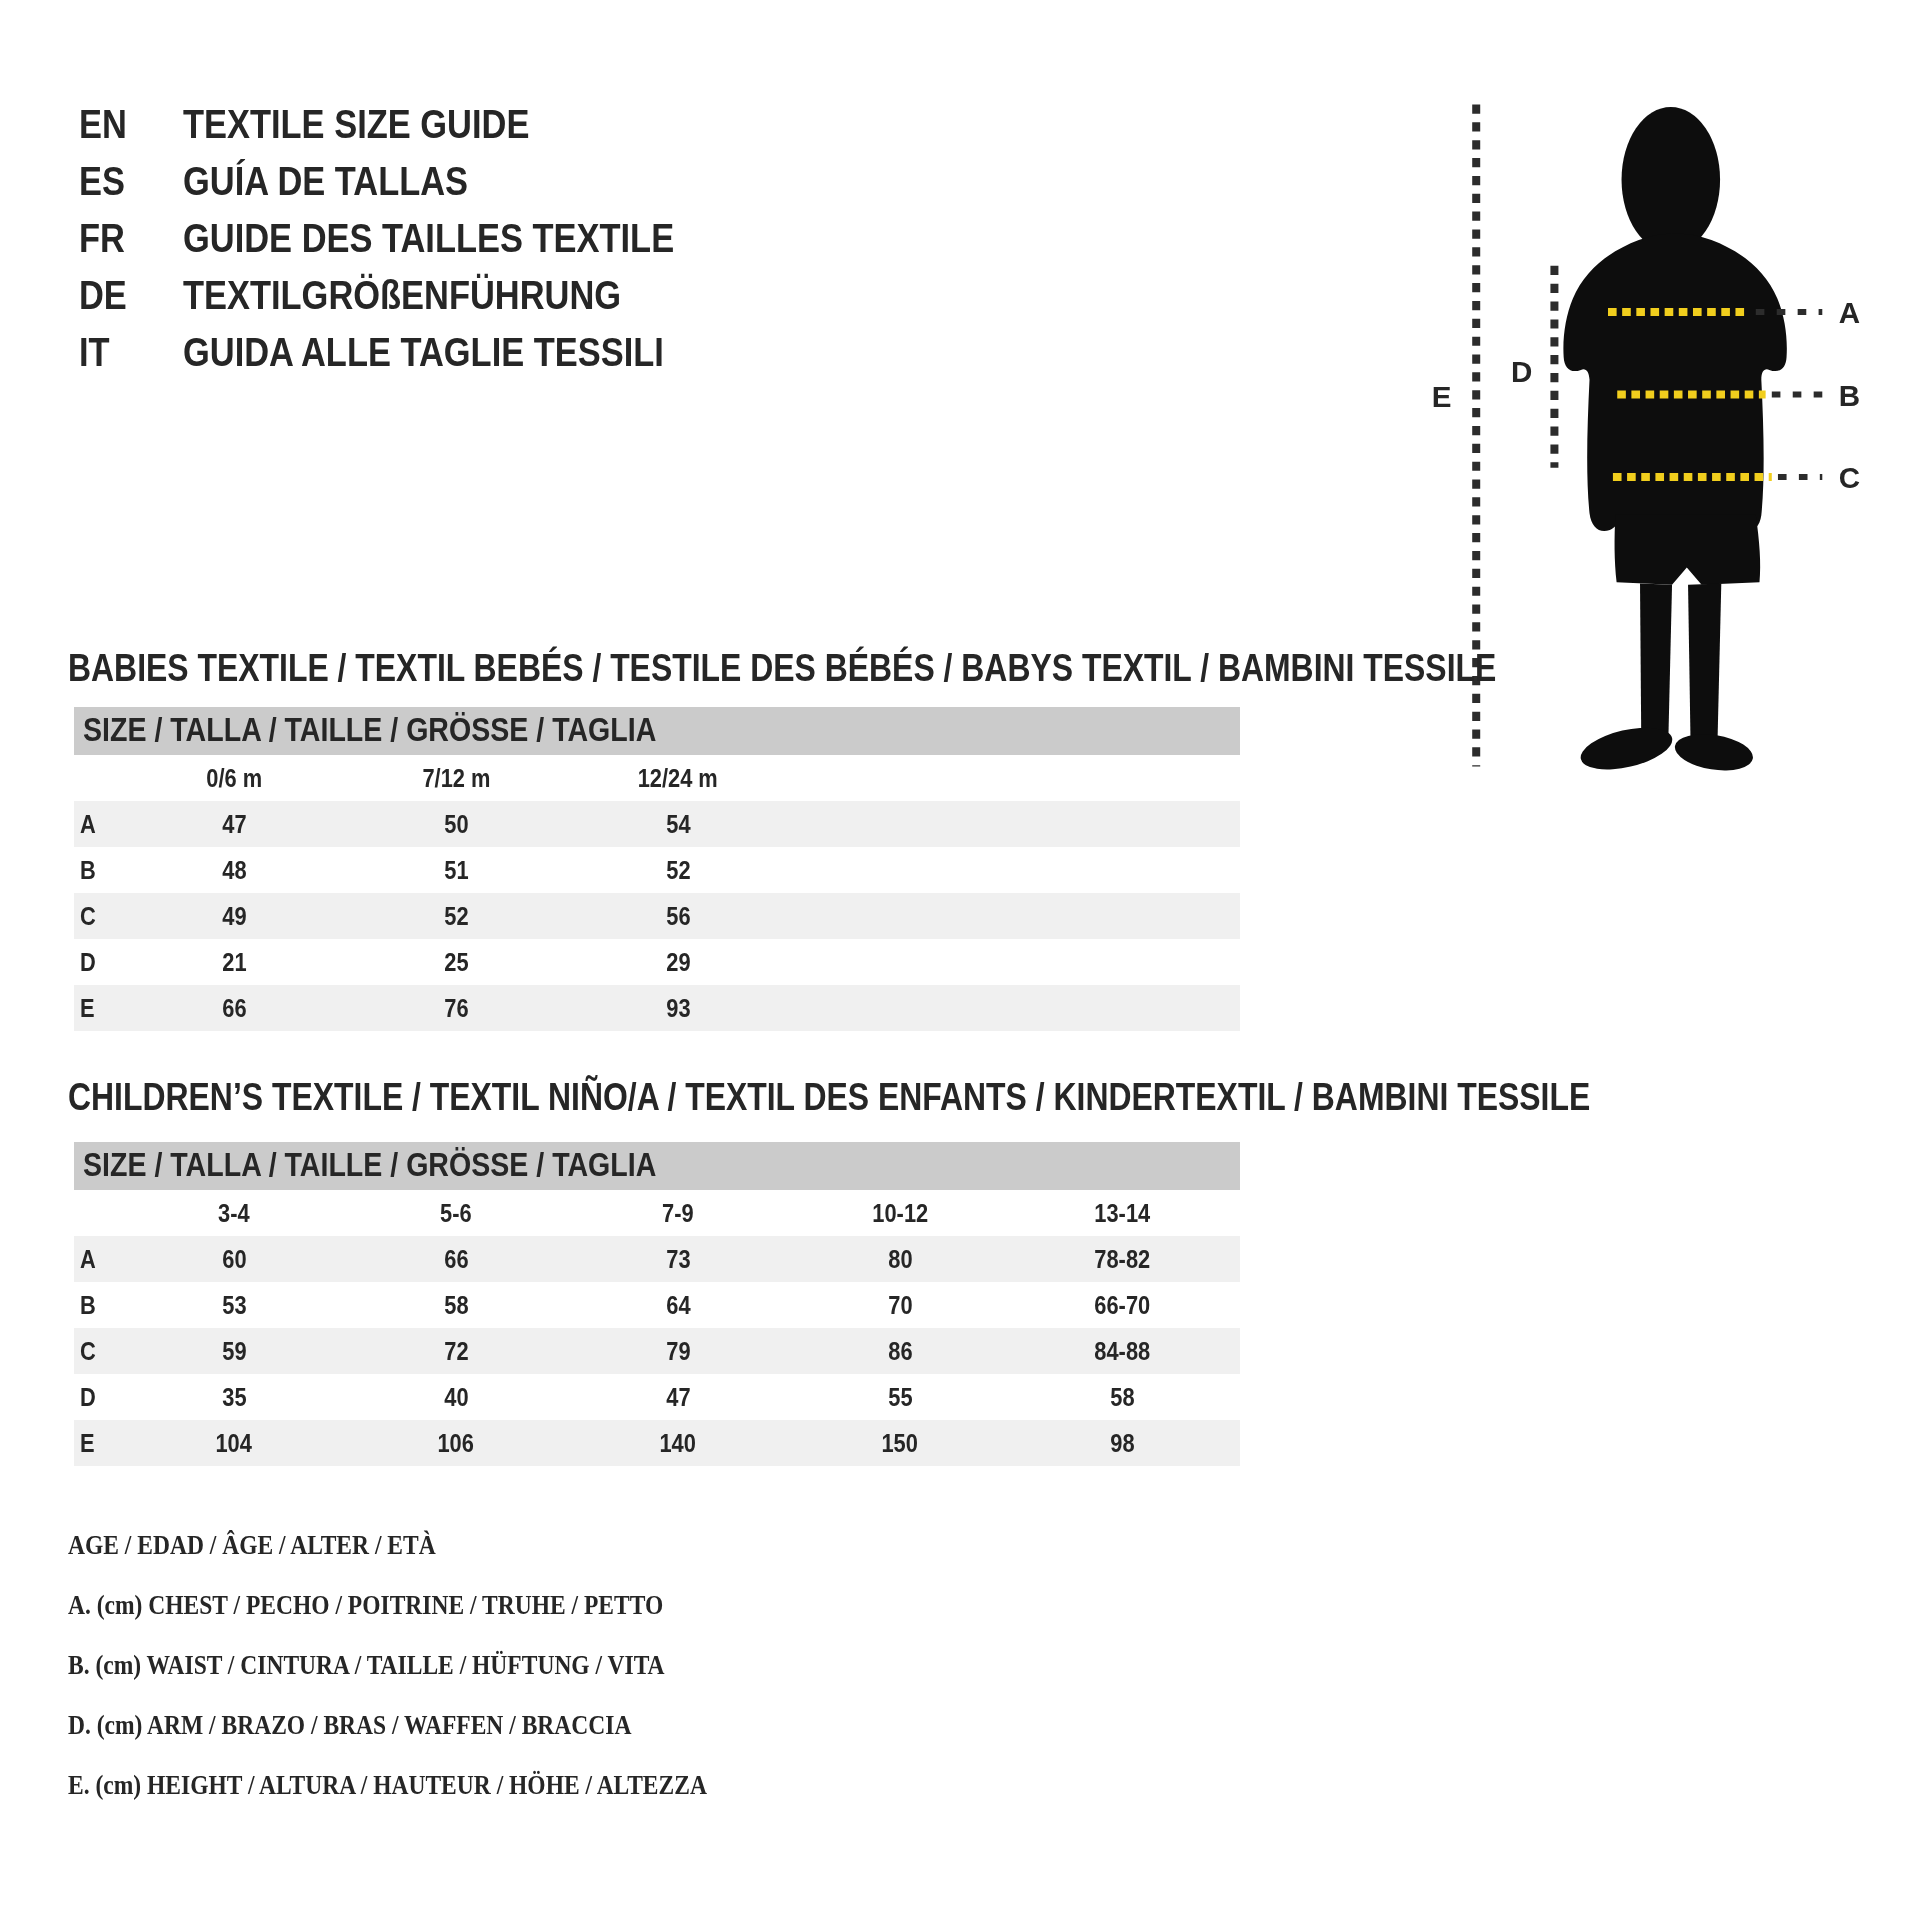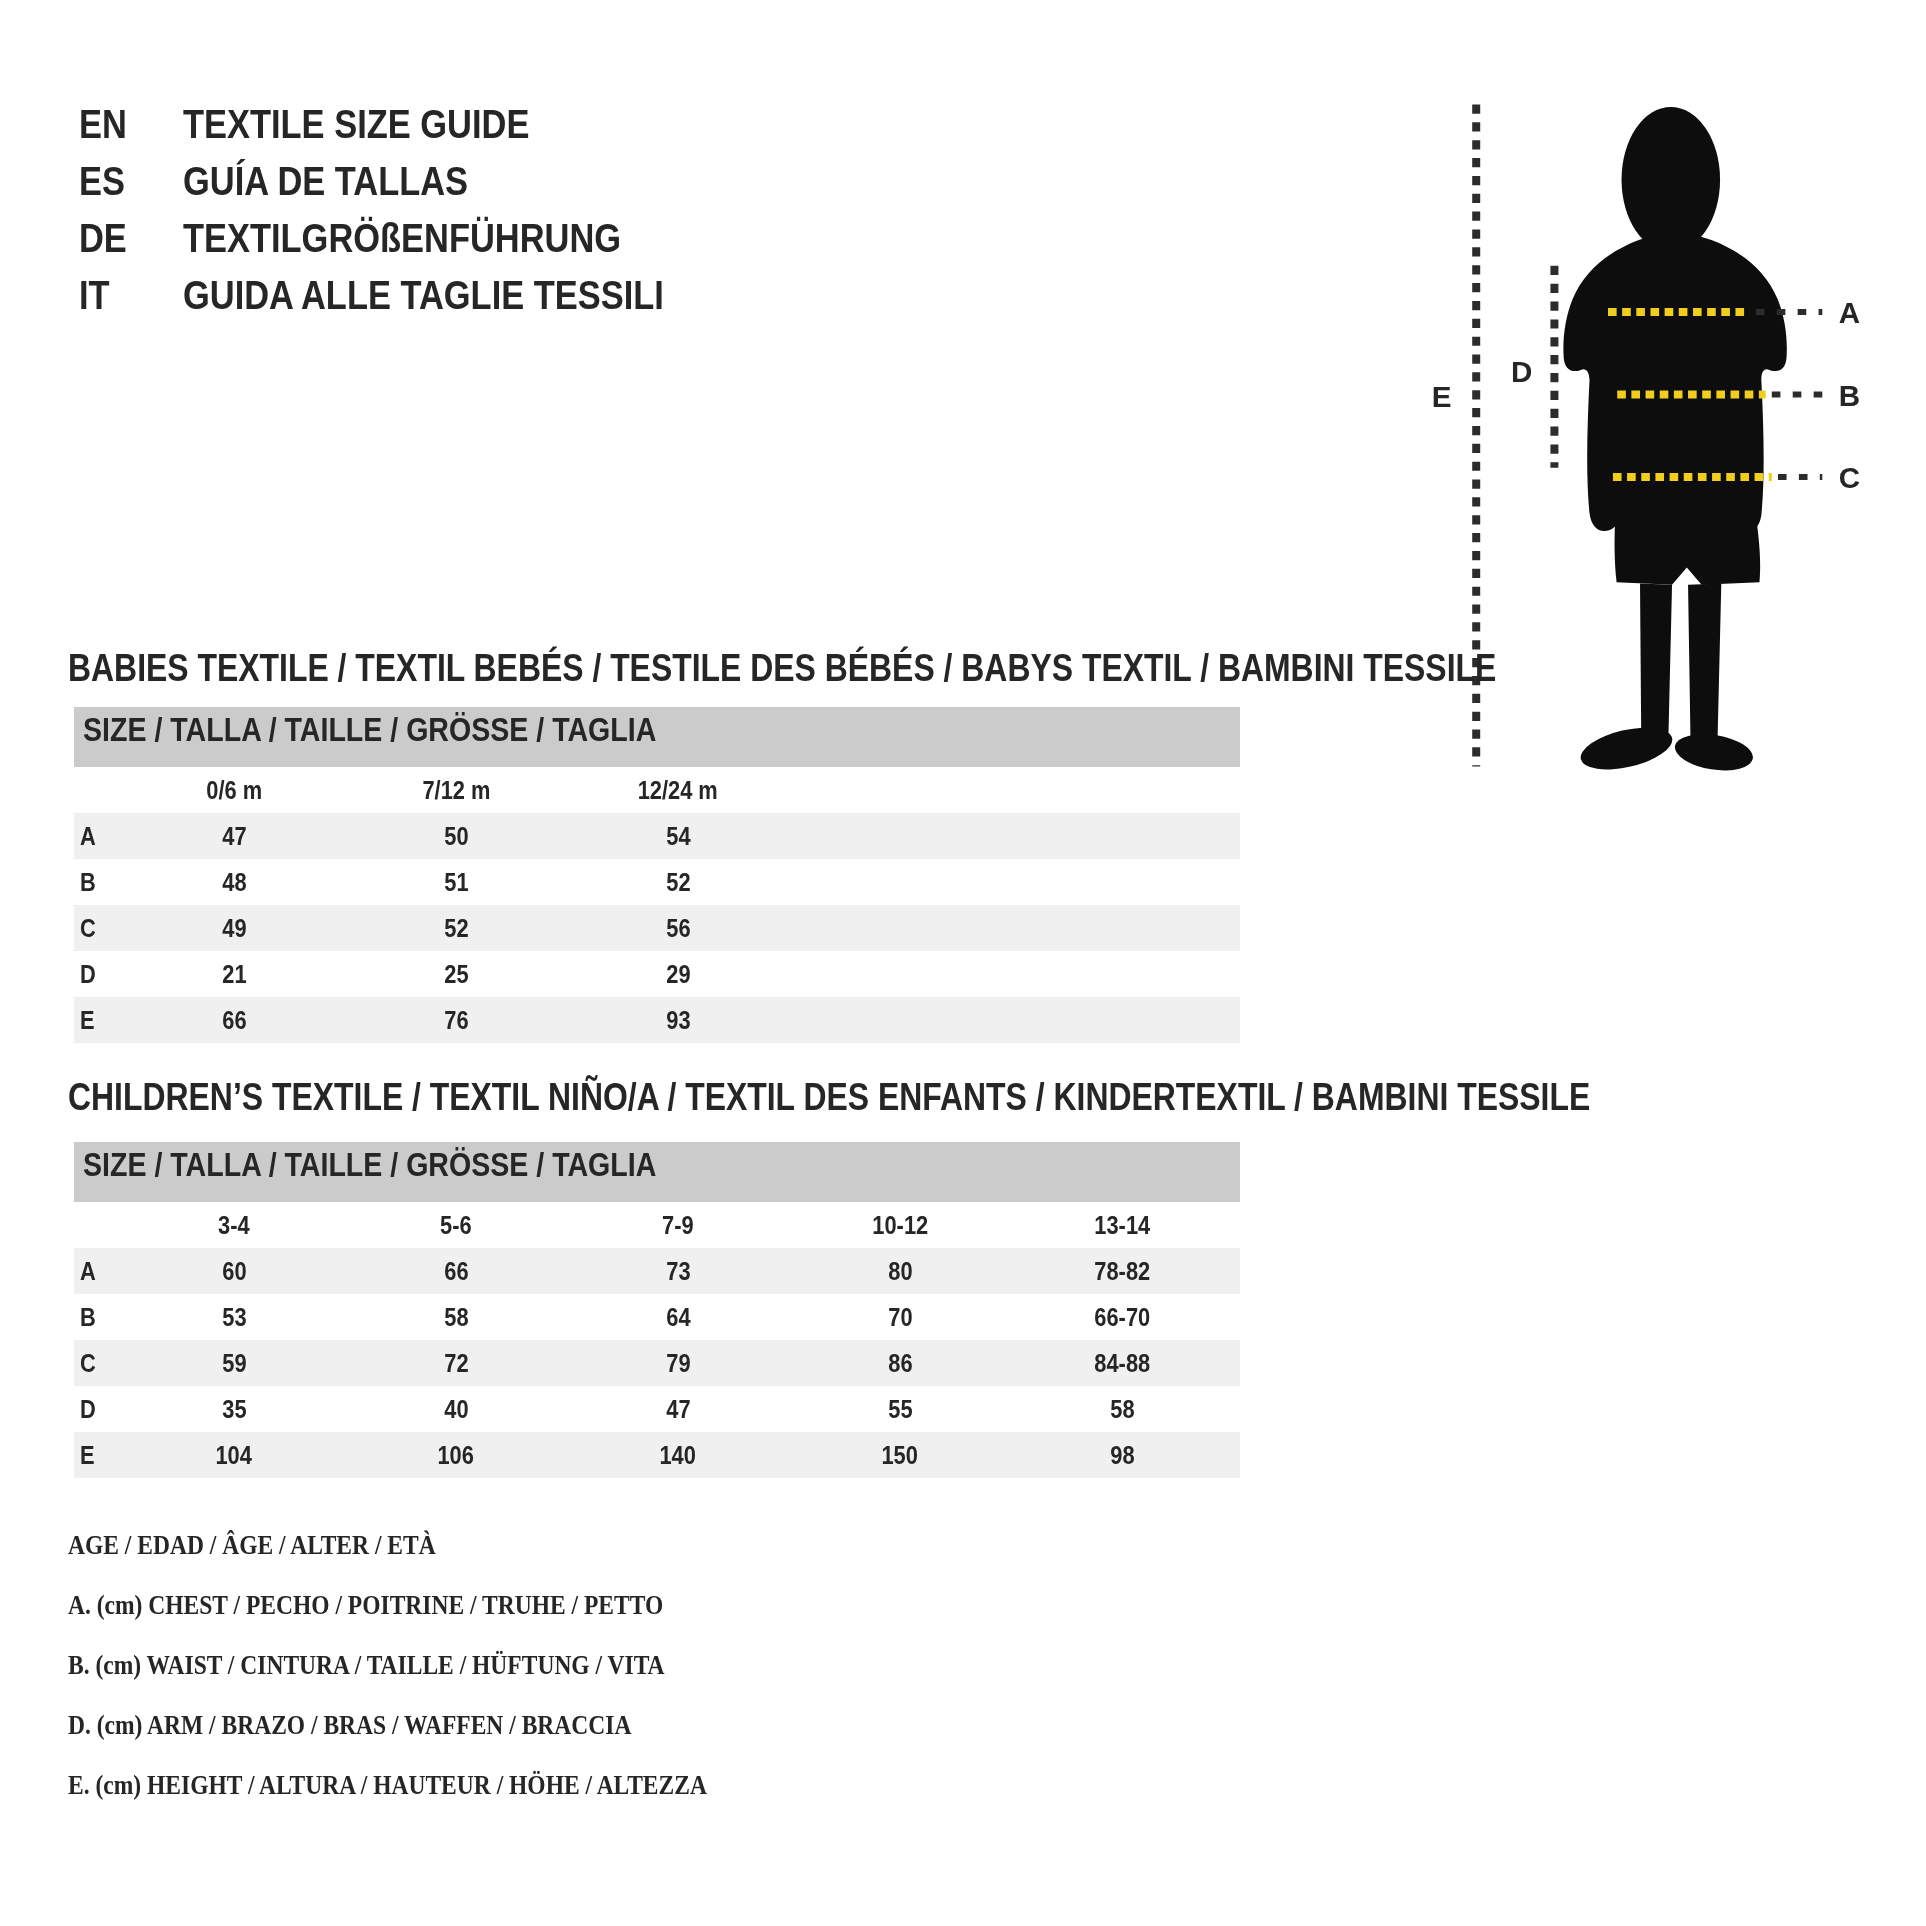--- a/index.html
+++ b/index.html
@@ -21,21 +21,21 @@
 
   
   .sec-heading{left:68px;font-size:38px;line-height:43px;white-space:nowrap;}
   .heading-babies{top:647px;}
   .heading-children{top:1076px;}
 
   
   .size-table{left:74px;width:1166px;}
   .table-babies{top:707px;}
   .table-children{top:1142px;}
-  .size-bar{height:60px;background:#cbcbcb;line-height:44px;font-size:34px;padding-left:8.6px;}
+  .size-bar{height:48px;background:#cbcbcb;line-height:44px;font-size:34px;padding-left:8.6px;}
   .trow{display:grid;height:46px;line-height:46px;font-size:26px;}
   .cols3{grid-template-columns:49px 222px 222px 222px;}
   .cols5{grid-template-columns:49px 222px 222px 222px 222px 222px;}
   .cell{text-align:center;overflow:visible;}
   .cell.rowlabel{text-align:left;padding-left:6.2px;}
   .stripe{background:#f0f0f0;}
 
   
   .legend{left:68px;top:1515px;}
   .legend-line{height:60px;line-height:60px;font-size:28px;white-space:nowrap;font-family:Liberation Serif, serif;}
@@ -48,20 +48,24 @@
 <body>
 
 <section class="abs lang-list">
   <div class="lang-row">
     <span class="lang-code cond">EN</span>
     <span class="lang-title cond">TEXTILE SIZE GUIDE</span>
   </div>
   <div class="lang-row">
     <span class="lang-code cond">ES</span>
     <span class="lang-title cond">GUÍA DE TALLAS</span>
+  </div>
+  <div class="lang-row">
+    <span class="lang-code cond">FR</span>
+    <span class="lang-title cond">GUIDE DES TAILLES TEXTILE</span>
   </div>
   <div class="lang-row">
     <span class="lang-code cond">DE</span>
     <span class="lang-title cond">TEXTILGRÖßENFÜHRUNG</span>
   </div>
   <div class="lang-row">
     <span class="lang-code cond">IT</span>
     <span class="lang-title cond">GUIDA ALLE TAGLIE TESSILI</span>
   </div>
 </section>

